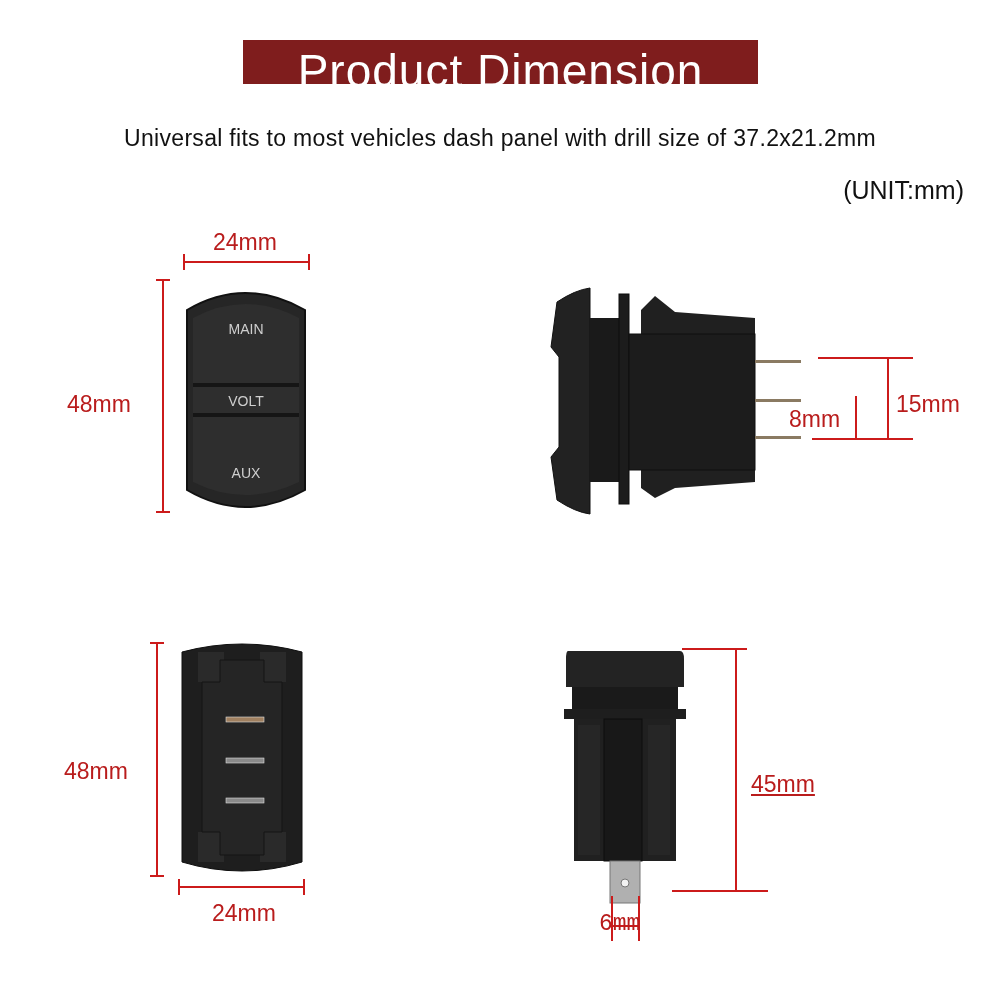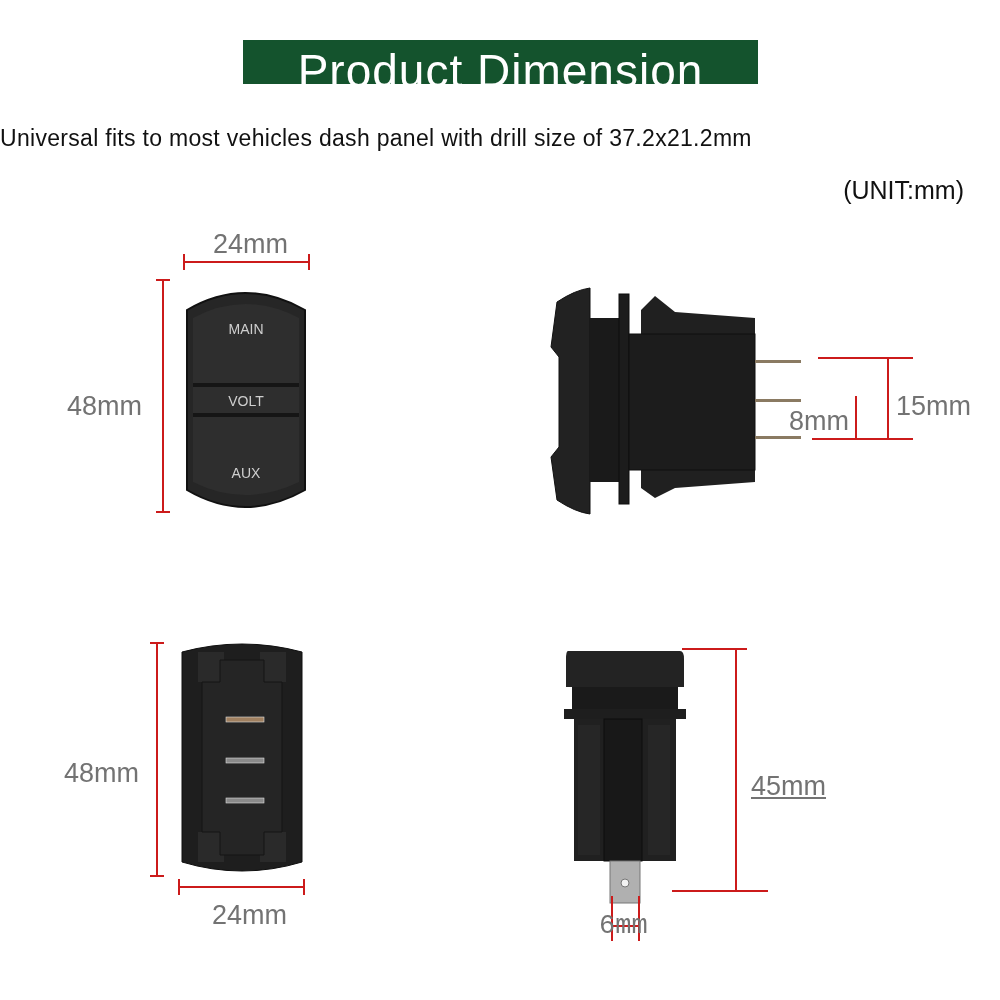--- a/index.html
+++ b/index.html
@@ -1,23 +1,23 @@
 <!DOCTYPE html>
 <html><head>
 <meta charset="utf-8">
 <style>
   html, body { margin:0; padding:0; background:#ffffff; }
   body { width:1000px; height:1000px; position:relative; overflow:hidden;
          font-family:"Liberation Sans", sans-serif; color:#111; }
   .abs { position:absolute; }
-  .banner { left:243px; top:40px; width:515px; height:44px; background:#14532d;
+  .banner { left:243px; top:40px; width:515px; height:44px; background:#7f1d1d;
             color:#fff; font-size:46px; line-height:63px; text-align:center; letter-spacing:1px; }
-  .subtitle { left:0; width:1000px; top:125px; font-size:23px; color:#111; letter-spacing:0.3px; }
+  .subtitle { left:0; width:1000px; top:125px; text-align:center; font-size:23px; color:#111; letter-spacing:0.3px; }
   .unit { right:36px; top:176px; font-size:25px; color:#111;text-align:right; }
-  .lbl { font-size:27px; color:#737373; white-space:nowrap; }
+  .lbl { font-size:23px; color:#b91c1c; white-space:nowrap; }
   .dim { position:absolute; background:#cc1b1b; }
   svg { position:absolute; overflow:visible; }
   .face-txt { font-family:"Liberation Sans", sans-serif; font-size:14px; fill:#cfcfcf; }
 </style>
 </head>
 <body>
 
 <div class="abs banner">Product Dimension</div>
 <div class="abs subtitle">Universal fits to most vehicles dash panel with drill size of 37.2x21.2mm</div>
 <div class="abs unit">(UNIT:mm)</div>

